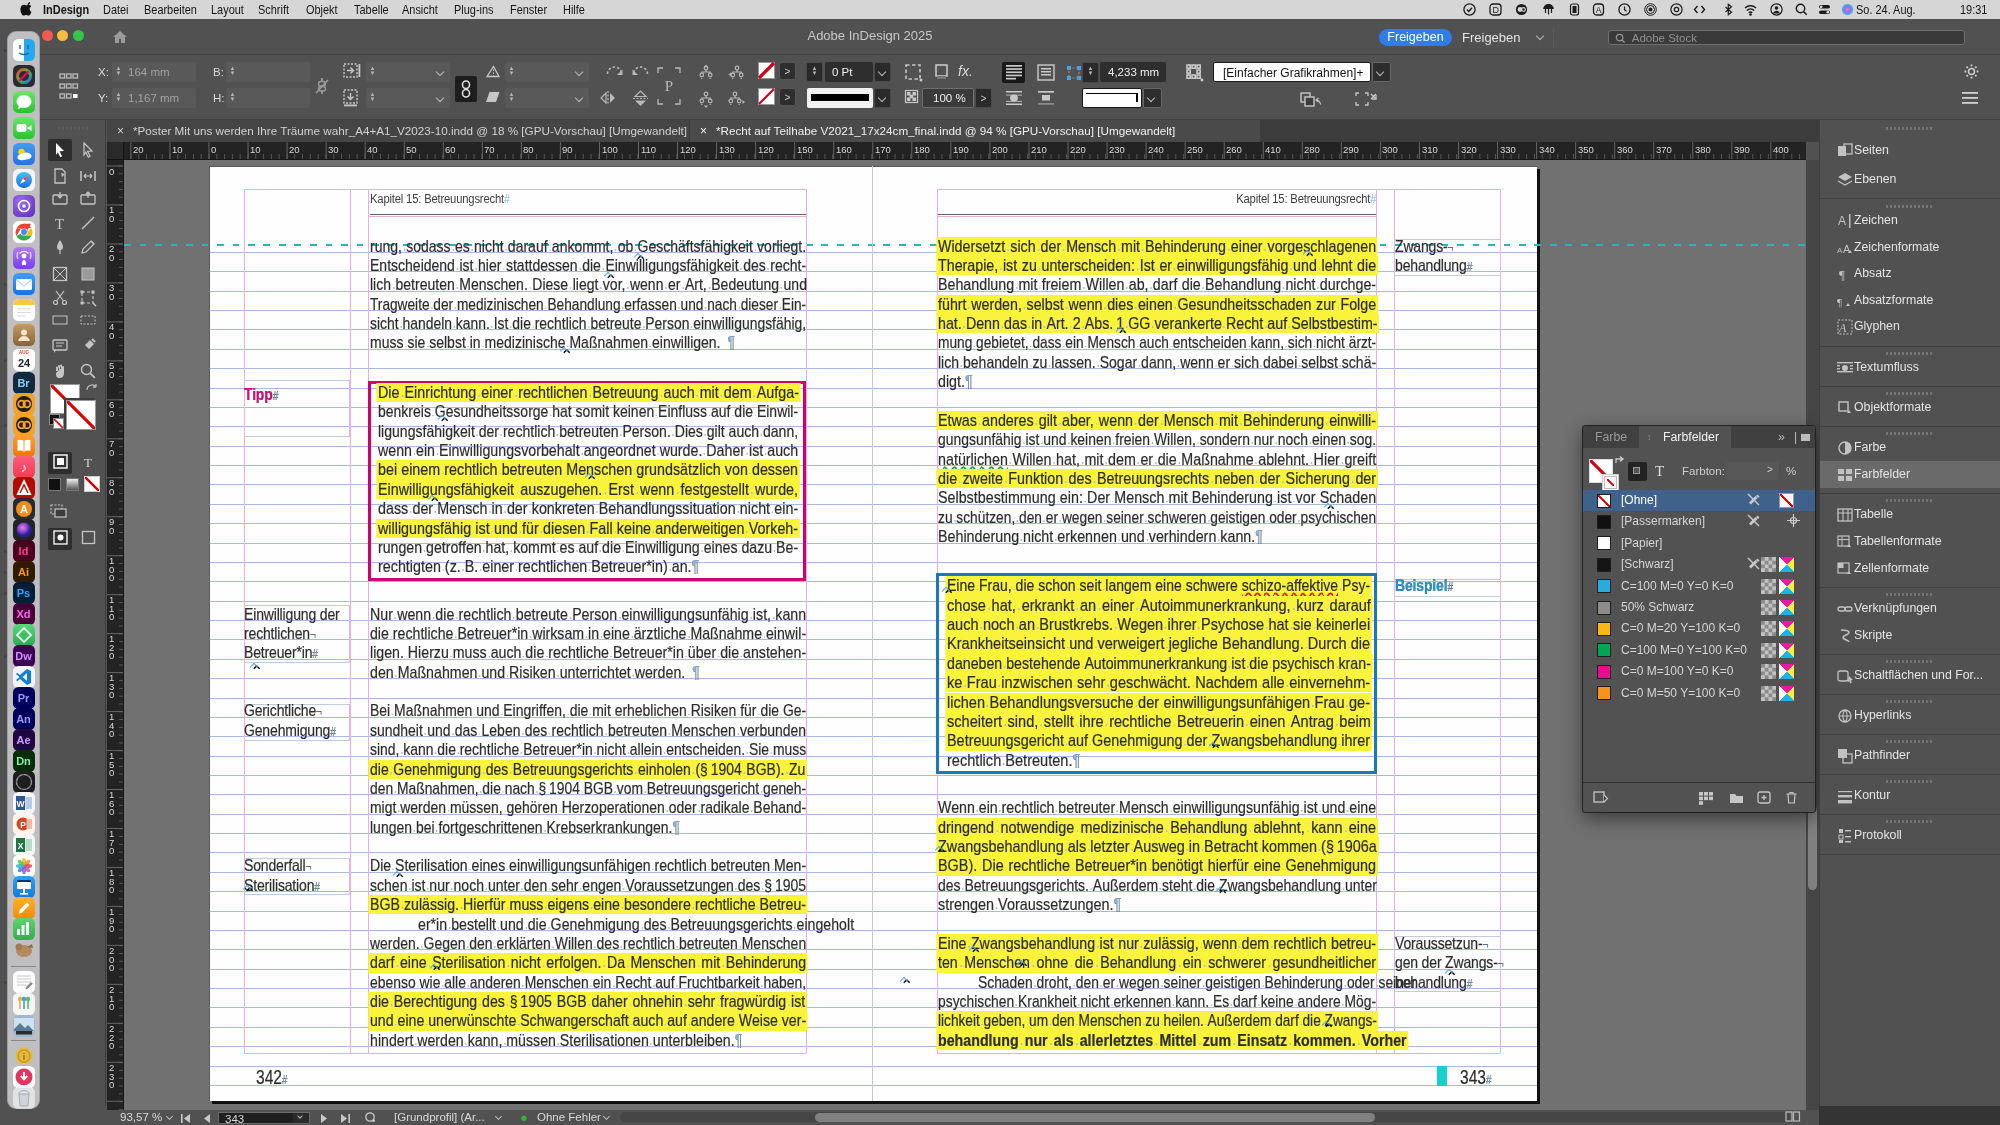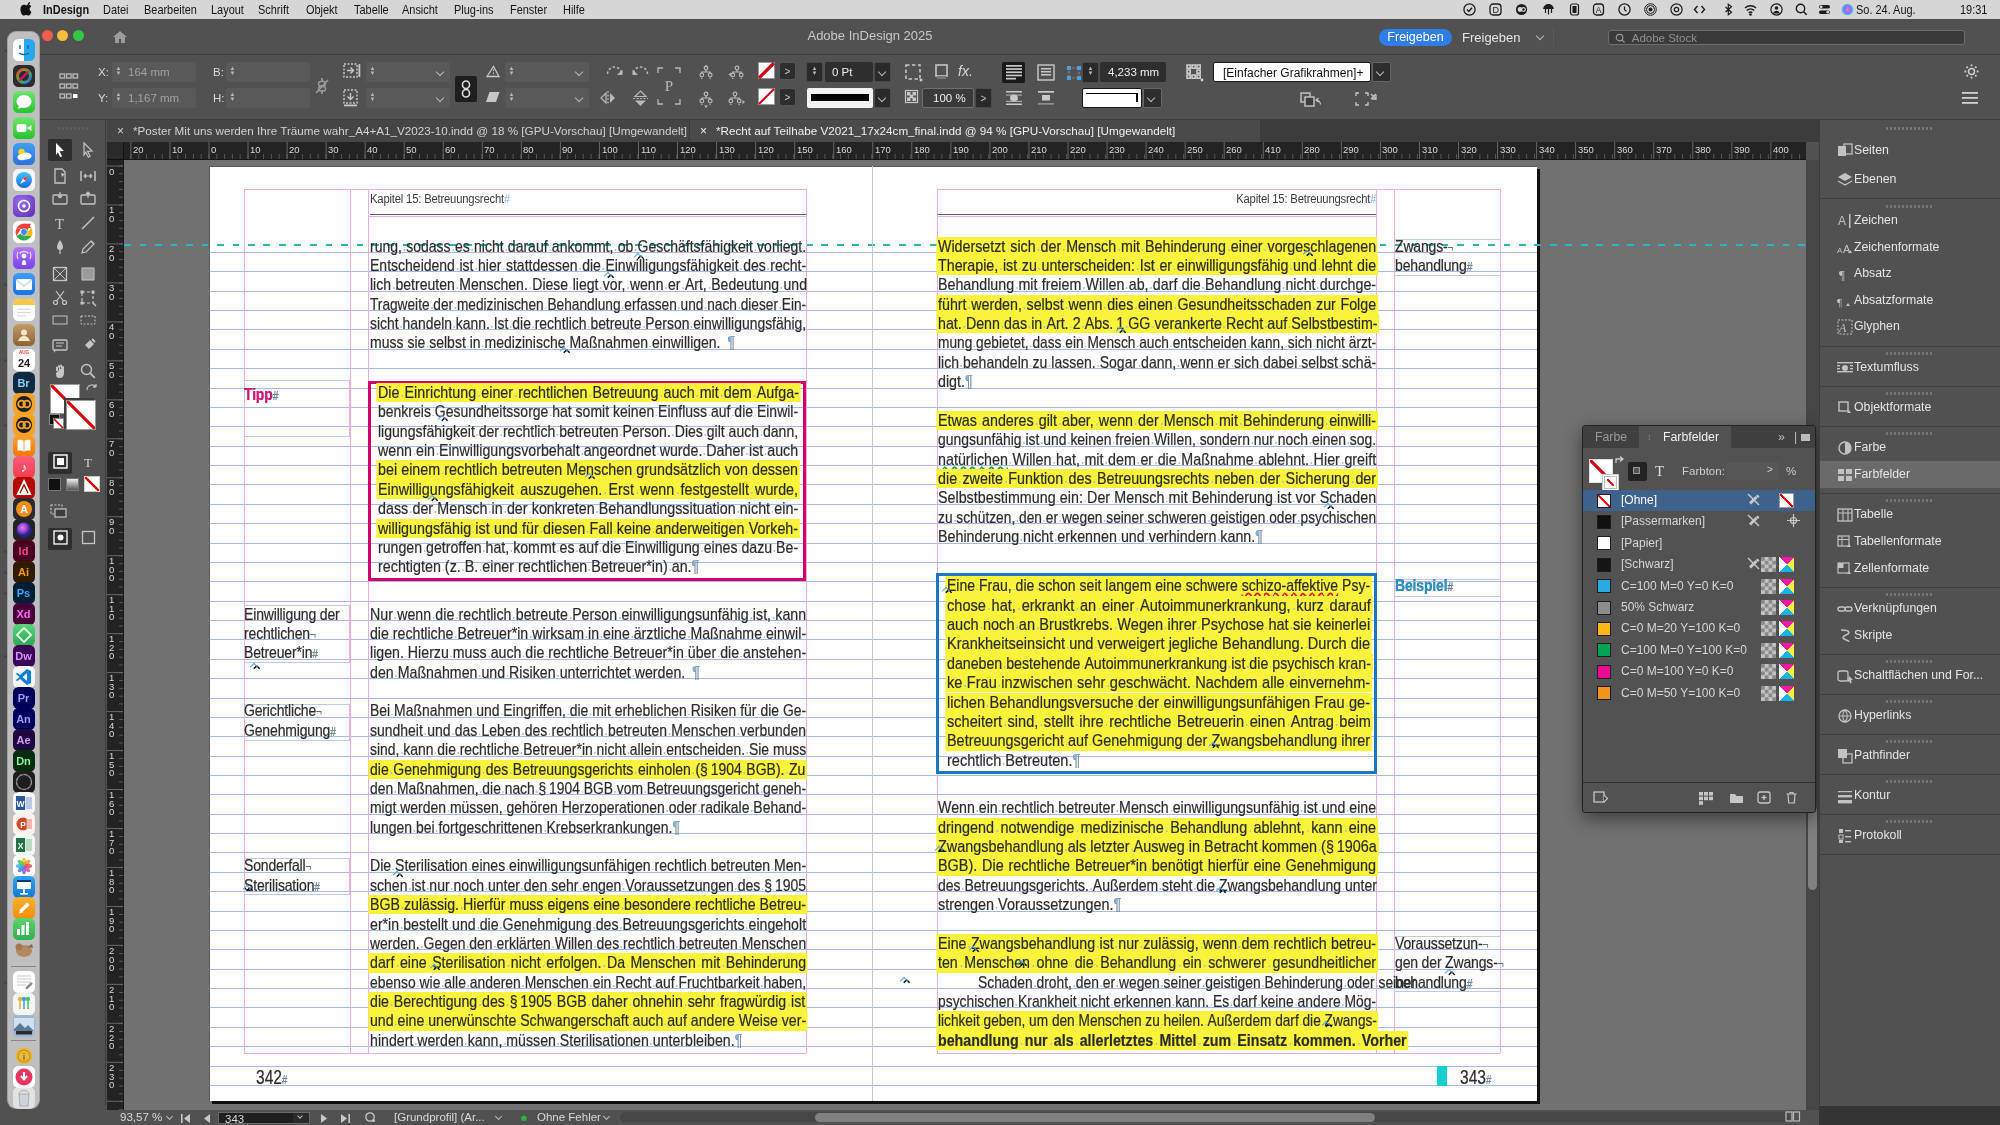--- a/index.html
+++ b/index.html
@@ -163,21 +163,21 @@
 <div class="tl" style="left:370px;top:701.4px;width:436px;"><span class="ln" id="c0" style="transform:scaleX(0.8200);word-spacing:0.00px;">Bei<i class="sd"> </i>Maßnahmen<i class="sd"> </i>und<i class="sd"> </i>Eingriffen,<i class="sd"> </i>die<i class="sd"> </i>mit<i class="sd"> </i>erheblichen<i class="sd"> </i>Risiken<i class="sd"> </i>für<i class="sd"> </i>die<i class="sd"> </i>Ge-</span></div>
 <div class="tl" style="left:370px;top:720.8px;width:436px;"><span class="ln" id="c1" style="transform:scaleX(0.8225);word-spacing:0.46px;">sundheit<i class="sd"> </i>und<i class="sd"> </i>das<i class="sd"> </i>Leben<i class="sd"> </i>des<i class="sd"> </i>rechtlich<i class="sd"> </i>betreuten<i class="sd"> </i>Menschen<i class="sd"> </i>verbunden</span></div>
 <div class="tl" style="left:370px;top:740.1px;width:436px;"><span class="ln" id="c2" style="transform:scaleX(0.8181);word-spacing:0.00px;">sind,<i class="sd"> </i>kann<i class="sd"> </i>die<i class="sd"> </i>rechtliche<i class="sd"> </i>Betreuer*in<i class="sd"> </i>nicht<i class="sd"> </i>allein<i class="sd"> </i>entscheiden.<i class="sd"> </i>Sie<i class="sd"> </i>muss</span></div>
 <div class="tl" style="left:370px;top:759.5px;width:436px;"><span class="ln hl" id="c3" style="transform:scaleX(0.8225);word-spacing:0.87px;">die<i class="sd"> </i>Genehmigung<i class="sd"> </i>des<i class="sd"> </i>Betreuungsgerichts<i class="sd"> </i>einholen<i class="sd"> </i>(§ 1904<i class="sd"> </i>BGB).<i class="sd"> </i>Zu</span></div>
 <div class="tl" style="left:370px;top:778.9px;width:436px;"><span class="ln" id="c4" style="transform:scaleX(0.8142);word-spacing:0.00px;">den<i class="sd"> </i>Maßnahmen,<i class="sd"> </i>die<i class="sd"> </i>nach<i class="sd"> </i>§ 1904<i class="sd"> </i>BGB<i class="sd"> </i>vom<i class="sd"> </i>Betreuungsgericht<i class="sd"> </i>geneh-</span></div>
 <div class="tl" style="left:370px;top:798.2px;width:436px;"><span class="ln" id="c5" style="transform:scaleX(0.8209);word-spacing:0.00px;">migt<i class="sd"> </i>werden<i class="sd"> </i>müssen,<i class="sd"> </i>gehören<i class="sd"> </i>Herzoperationen<i class="sd"> </i>oder<i class="sd"> </i>radikale<i class="sd"> </i>Behand-</span></div>
 <div class="tl" style="left:370px;top:817.6px;width:436px;"><span class="ln" id="c6" style="transform:scaleX(0.8225);word-spacing:0.00px;">lungen<i class="sd"> </i>bei<i class="sd"> </i>fortgeschrittenen<i class="sd"> </i>Krebserkrankungen.<span class="pp">¶</span></span></div>
 <div class="tl" style="left:370px;top:856.3px;width:436px;"><span class="ln" id="d0" style="transform:scaleX(0.8268);word-spacing:0.00px;">Die<i class="sd"> </i>Sterilisation<i class="sd"> </i>eines<i class="sd"> </i>einwilligungsunfähigen<i class="sd"> </i>rechtlich<i class="sd"> </i>betreuten<i class="sd"> </i>Men-</span></div>
 <div class="tl" style="left:370px;top:875.7px;width:436px;"><span class="ln" id="d1" style="transform:scaleX(0.8258);word-spacing:0.00px;">schen<i class="sd"> </i>ist<i class="sd"> </i>nur<i class="sd"> </i>noch<i class="sd"> </i>unter<i class="sd"> </i>den<i class="sd"> </i>sehr<i class="sd"> </i>engen<i class="sd"> </i>Voraussetzungen<i class="sd"> </i>des<i class="sd"> </i>§ 1905</span></div>
 <div class="tl" style="left:370px;top:895.1px;width:436px;"><span class="ln hl" id="d2" style="transform:scaleX(0.8333);word-spacing:0.08px;">BGB<i class="sd"> </i>zulässig.<i class="sd"> </i>Hierfür<i class="sd"> </i>muss<i class="sd"> </i>eigens<i class="sd"> </i>eine<i class="sd"> </i>besondere<i class="sd"> </i>rechtliche<i class="sd"> </i>Betreu-</span></div>
-<div class="tl" style="left:370px;top:914.5px;width:436px;"><span class="ln" id="d3" style="transform:scaleX(0.8333);word-spacing:0.08px;">er*in<i class="sd"> </i>bestellt<i class="sd"> </i>und<i class="sd"> </i>die<i class="sd"> </i>Genehmigung<i class="sd"> </i>des<i class="sd"> </i>Betreuungsgerichts<i class="sd"> </i>eingeholt</span></div>
+<div class="tl" style="left:370px;top:914.5px;width:436px;padding-left:48px;"><span class="ln" id="d3" style="transform:scaleX(0.8333);word-spacing:0.08px;">er*in<i class="sd"> </i>bestellt<i class="sd"> </i>und<i class="sd"> </i>die<i class="sd"> </i>Genehmigung<i class="sd"> </i>des<i class="sd"> </i>Betreuungsgerichts<i class="sd"> </i>eingeholt</span></div>
 <div class="tl" style="left:370px;top:933.8px;width:436px;"><span class="ln" id="d4" style="transform:scaleX(0.8210);word-spacing:0.00px;">werden.<i class="sd"> </i>Gegen<i class="sd"> </i>den<i class="sd"> </i>erklärten<i class="sd"> </i>Willen<i class="sd"> </i>des<i class="sd"> </i>rechtlich<i class="sd"> </i>betreuten<i class="sd"> </i>Menschen</span></div>
 <div class="tl" style="left:370px;top:953.2px;width:436px;"><span class="ln hl" id="d5" style="transform:scaleX(0.8333);word-spacing:1.85px;">darf<i class="sd"> </i>eine<i class="sd"> </i>Sterilisation<i class="sd"> </i>nicht<i class="sd"> </i>erfolgen.<i class="sd"> </i>Da<i class="sd"> </i>Menschen<i class="sd"> </i>mit<i class="sd"> </i>Behinderung</span></div>
 <div class="tl" style="left:370px;top:972.6px;width:436px;"><span class="ln" id="d6" style="transform:scaleX(0.8180);word-spacing:0.00px;">ebenso<i class="sd"> </i>wie<i class="sd"> </i>alle<i class="sd"> </i>anderen<i class="sd"> </i>Menschen<i class="sd"> </i>ein<i class="sd"> </i>Recht<i class="sd"> </i>auf<i class="sd"> </i>Fruchtbarkeit<i class="sd"> </i>haben,</span></div>
 <div class="tl" style="left:370px;top:991.9px;width:436px;"><span class="ln hl" id="d7" style="transform:scaleX(0.8333);word-spacing:1.04px;">die<i class="sd"> </i>Berechtigung<i class="sd"> </i>des<i class="sd"> </i>§ 1905<i class="sd"> </i>BGB<i class="sd"> </i>daher<i class="sd"> </i>ohnehin<i class="sd"> </i>sehr<i class="sd"> </i>fragwürdig<i class="sd"> </i>ist</span></div>
 <div class="tl" style="left:370px;top:1011.3px;width:436px;"><span class="ln hl" id="d8" style="transform:scaleX(0.8318);word-spacing:0.00px;">und<i class="sd"> </i>eine<i class="sd"> </i>unerwünschte<i class="sd"> </i>Schwangerschaft<i class="sd"> </i>auch<i class="sd"> </i>auf<i class="sd"> </i>andere<i class="sd"> </i>Weise<i class="sd"> </i>ver-</span></div>
 <div class="tl" style="left:370px;top:1030.7px;width:436px;"><span class="ln" id="d9" style="transform:scaleX(0.8333);word-spacing:0.00px;">hindert<i class="sd"> </i>werden<i class="sd"> </i>kann,<i class="sd"> </i>müssen<i class="sd"> </i>Sterilisationen<i class="sd"> </i>unterbleiben.<span class="pp">¶</span></span></div>
 <div class="tl" style="left:938px;top:236.5px;width:438px;"><span class="ln hl" id="e0" style="transform:scaleX(0.8385);word-spacing:1.19px;">Widersetzt<i class="sd"> </i>sich<i class="sd"> </i>der<i class="sd"> </i>Mensch<i class="sd"> </i>mit<i class="sd"> </i>Behinderung<i class="sd"> </i>einer<i class="sd"> </i>vorgeschlagenen</span></div>
 <div class="tl" style="left:938px;top:255.9px;width:438px;"><span class="ln hl" id="e1" style="transform:scaleX(0.8385);word-spacing:0.81px;">Therapie,<i class="sd"> </i>ist<i class="sd"> </i>zu<i class="sd"> </i>unterscheiden:<i class="sd"> </i>Ist<i class="sd"> </i>er<i class="sd"> </i>einwilligungsfähig<i class="sd"> </i>und<i class="sd"> </i>lehnt<i class="sd"> </i>die</span></div>
 <div class="tl" style="left:938px;top:275.2px;width:438px;"><span class="ln" id="e2" style="transform:scaleX(0.8385);word-spacing:0.39px;">Behandlung<i class="sd"> </i>mit<i class="sd"> </i>freiem<i class="sd"> </i>Willen<i class="sd"> </i>ab,<i class="sd"> </i>darf<i class="sd"> </i>die<i class="sd"> </i>Behandlung<i class="sd"> </i>nicht<i class="sd"> </i>durchge-</span></div>
 <div class="tl" style="left:938px;top:294.6px;width:438px;"><span class="ln hl" id="e3" style="transform:scaleX(0.8385);word-spacing:0.80px;">führt<i class="sd"> </i>werden,<i class="sd"> </i>selbst<i class="sd"> </i>wenn<i class="sd"> </i>dies<i class="sd"> </i>einen<i class="sd"> </i>Gesundheitsschaden<i class="sd"> </i>zur<i class="sd"> </i>Folge</span></div>

